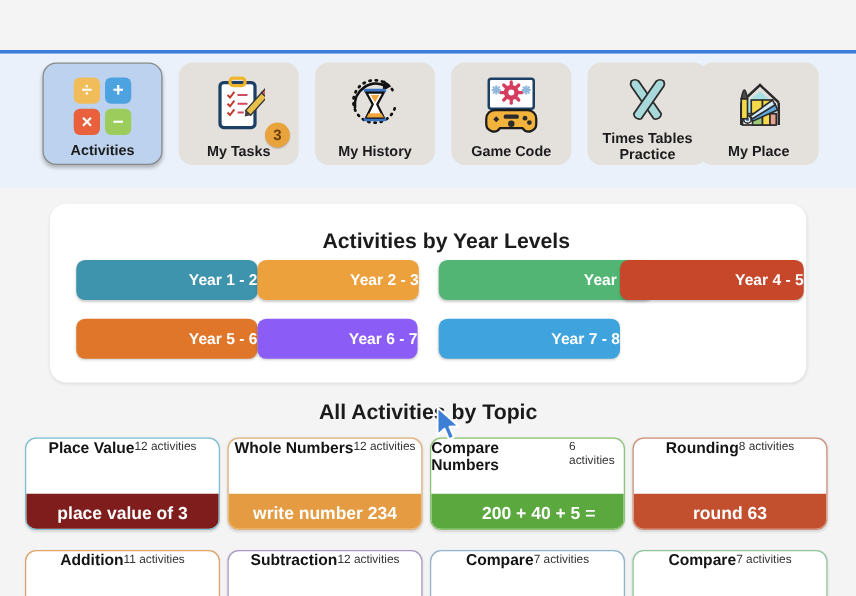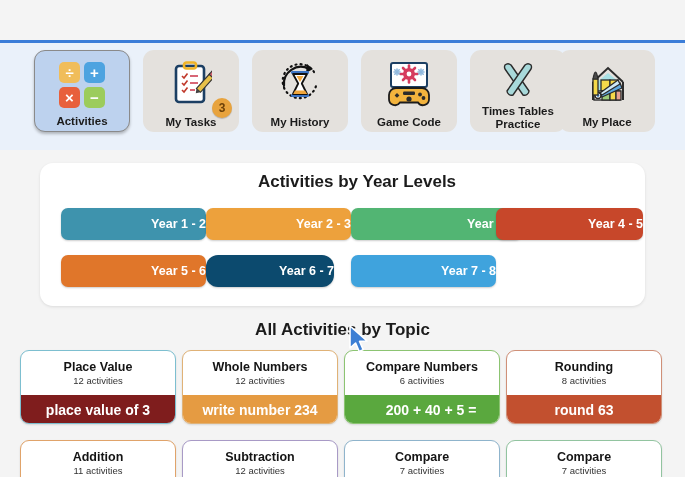--- a/index.html
+++ b/index.html
@@ -38,31 +38,31 @@
 
   
   .opgrid{display:grid;grid-template-columns:21px 21px;grid-template-rows:21px 21px;gap:4px;}
   .op{border-radius:5px;display:flex;align-items:center;justify-content:center;
     color:#fff;font-size:15px;font-weight:bold;line-height:1;}
 
   
   .card-years{position:absolute;left:40px;top:163px;width:605px;height:143px;background:#fff;
     border-radius:13px;box-shadow:0 1px 3px rgba(0,0,0,.10);}
   .section-title{font-size:17px;font-weight:bold;color:#1b1b1b;text-align:center;}
-  .years-title{position:absolute;left:0;right:0;top:9px;padding-left:29px;}
+  .years-title{position:absolute;left:0;right:0;top:20px;padding-left:29px;}
   .ybtn{position:absolute;height:32px;border-radius:7px;color:#fff;font-size:12.5px;font-weight:bold;
     display:flex;align-items:center;justify-content:flex-end;cursor:pointer;
     box-shadow:0 1px 2px rgba(0,0,0,.2);}
 
   
   .topics-title{position:absolute;left:0;right:0;top:320px;}
   .tcard{position:absolute;width:156px;height:74px;border-radius:9px;background:#fff;
     box-sizing:border-box;border:1px solid #ccc;overflow:hidden;cursor:pointer;
     box-shadow:0 1px 2px rgba(0,0,0,.12);}
-  .tcard-top{height:44px;display:flex;flex-direction:column;align-items:center;justify-content:center;}
+  .tcard-top{height:44px;display:flex;flex-direction:row;align-items:flex-start;justify-content:center;}
   .tcard-name{font-size:12.5px;font-weight:bold;color:#141414;line-height:14px;}
   .tcard-count{font-size:9.5px;color:#333;margin-top:1px;}
   .tcard-foot{height:29px;display:flex;align-items:center;justify-content:center;
     color:#fff;font-size:14px;font-weight:bold;}
 
   
   .cursor{position:absolute;left:349px;top:325px;width:22px;height:30px;pointer-events:none;}
 </style>
 </head>
 <body>
@@ -202,34 +202,34 @@
       <div class="tab-label">My Place</div>
     </div>
   </div>
 
   <div class="card-years">
     <div class="section-title years-title">Activities by Year Levels</div>
 
     <div class="ybtn" style="left:21px;top:45px;width:145px;background:#3e93ad;">
       <span>Year 1 - 2</span>
     </div>
-    <div class="ybtn" style="left:166px;top:45px;width:145px;background:#eda13c;">
+    <div class="ybtn" style="left:166px;top:45px;width:129px;background:#eda13c;">
       <span>Year 2 - 3</span>
     </div>
     <div class="ybtn" style="left:311px;top:45px;width:171px;background:#52b573;">
       <span>Year 3 - 4</span>
     </div>
     <div class="ybtn" style="left:456px;top:45px;width:147px;background:#c7472a;">
       <span>Year 4 - 5</span>
     </div>
 
     <div class="ybtn" style="left:21px;top:92px;width:145px;background:#e0762a;">
       <span>Year 5 - 6</span>
     </div>
-    <div class="ybtn" style="left:166px;top:92px;width:128px;background:#0c4a6e;border-radius:12px;">
+    <div class="ybtn" style="left:166px;top:92px;width:128px;background:#8b5cf6;">
       <span>Year 6 - 7</span>
     </div>
     <div class="ybtn" style="left:311px;top:92px;width:145px;background:#3fa3dd;">
       <span>Year 7 - 8</span>
     </div>
   </div>
 
   <div class="section-title topics-title">All Activities by Topic</div>
 
   <div class="tcard" style="left:20px;top:350px;border-color:#7dbfd0;">

